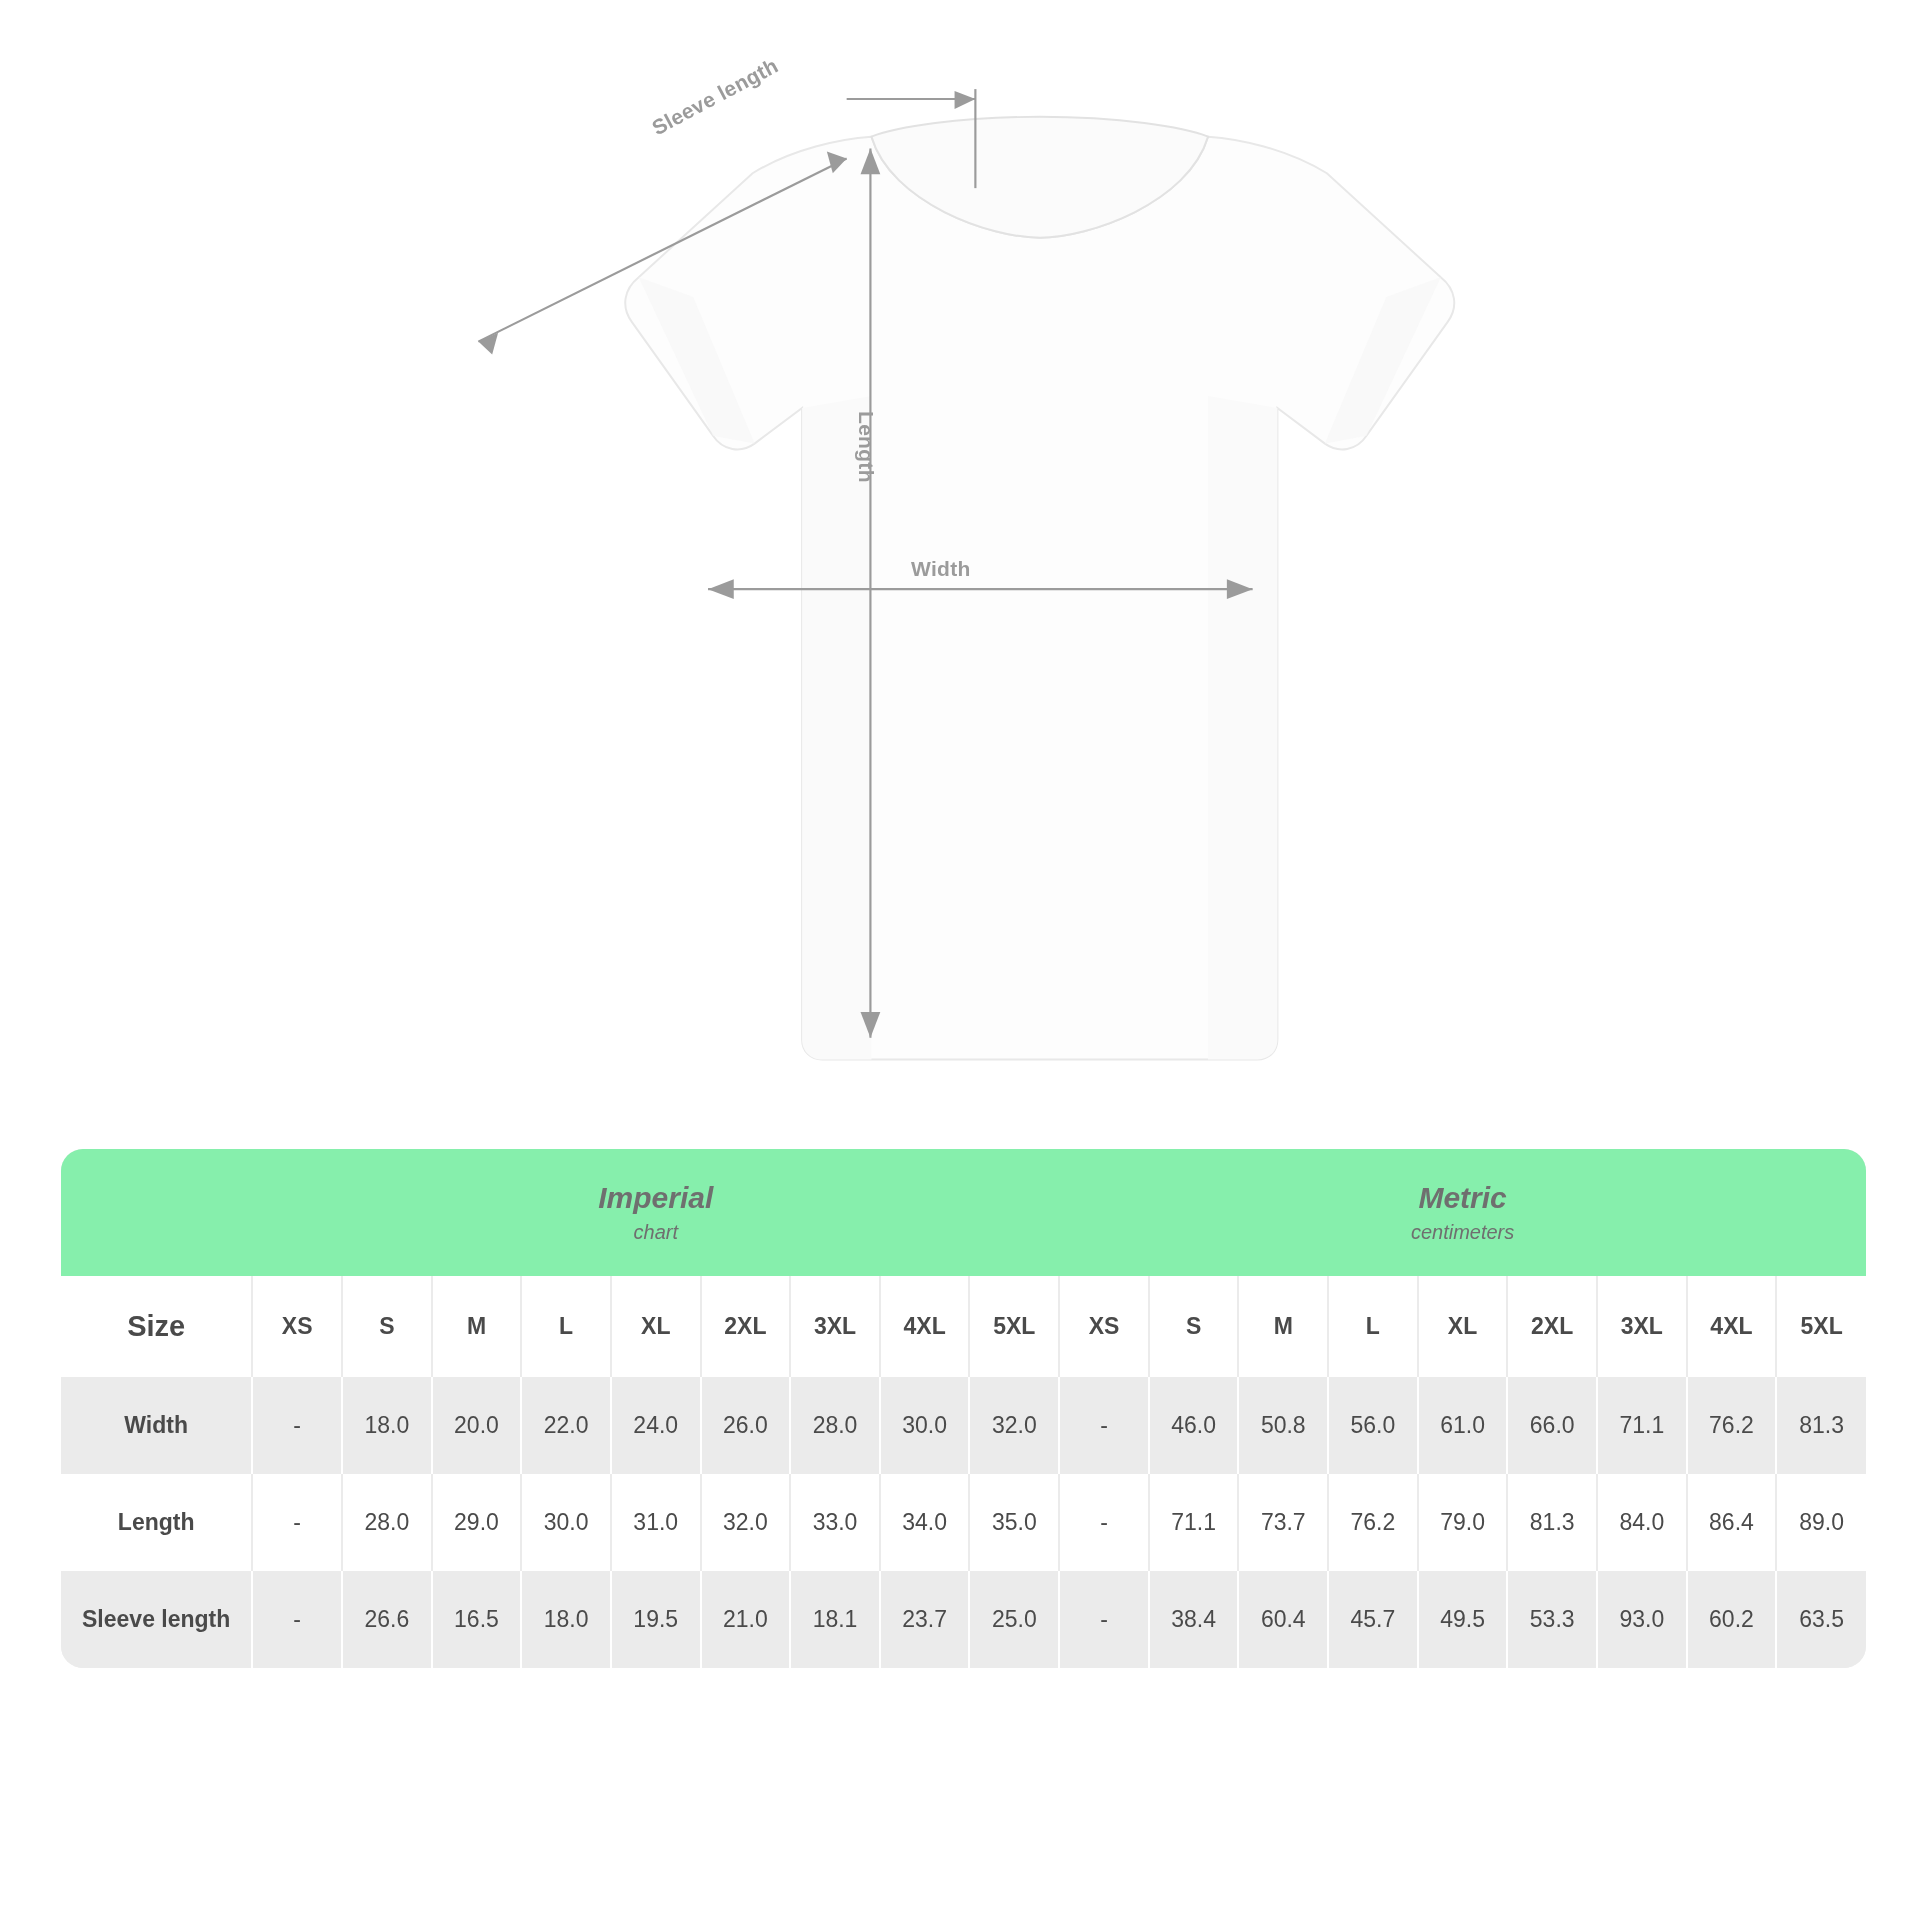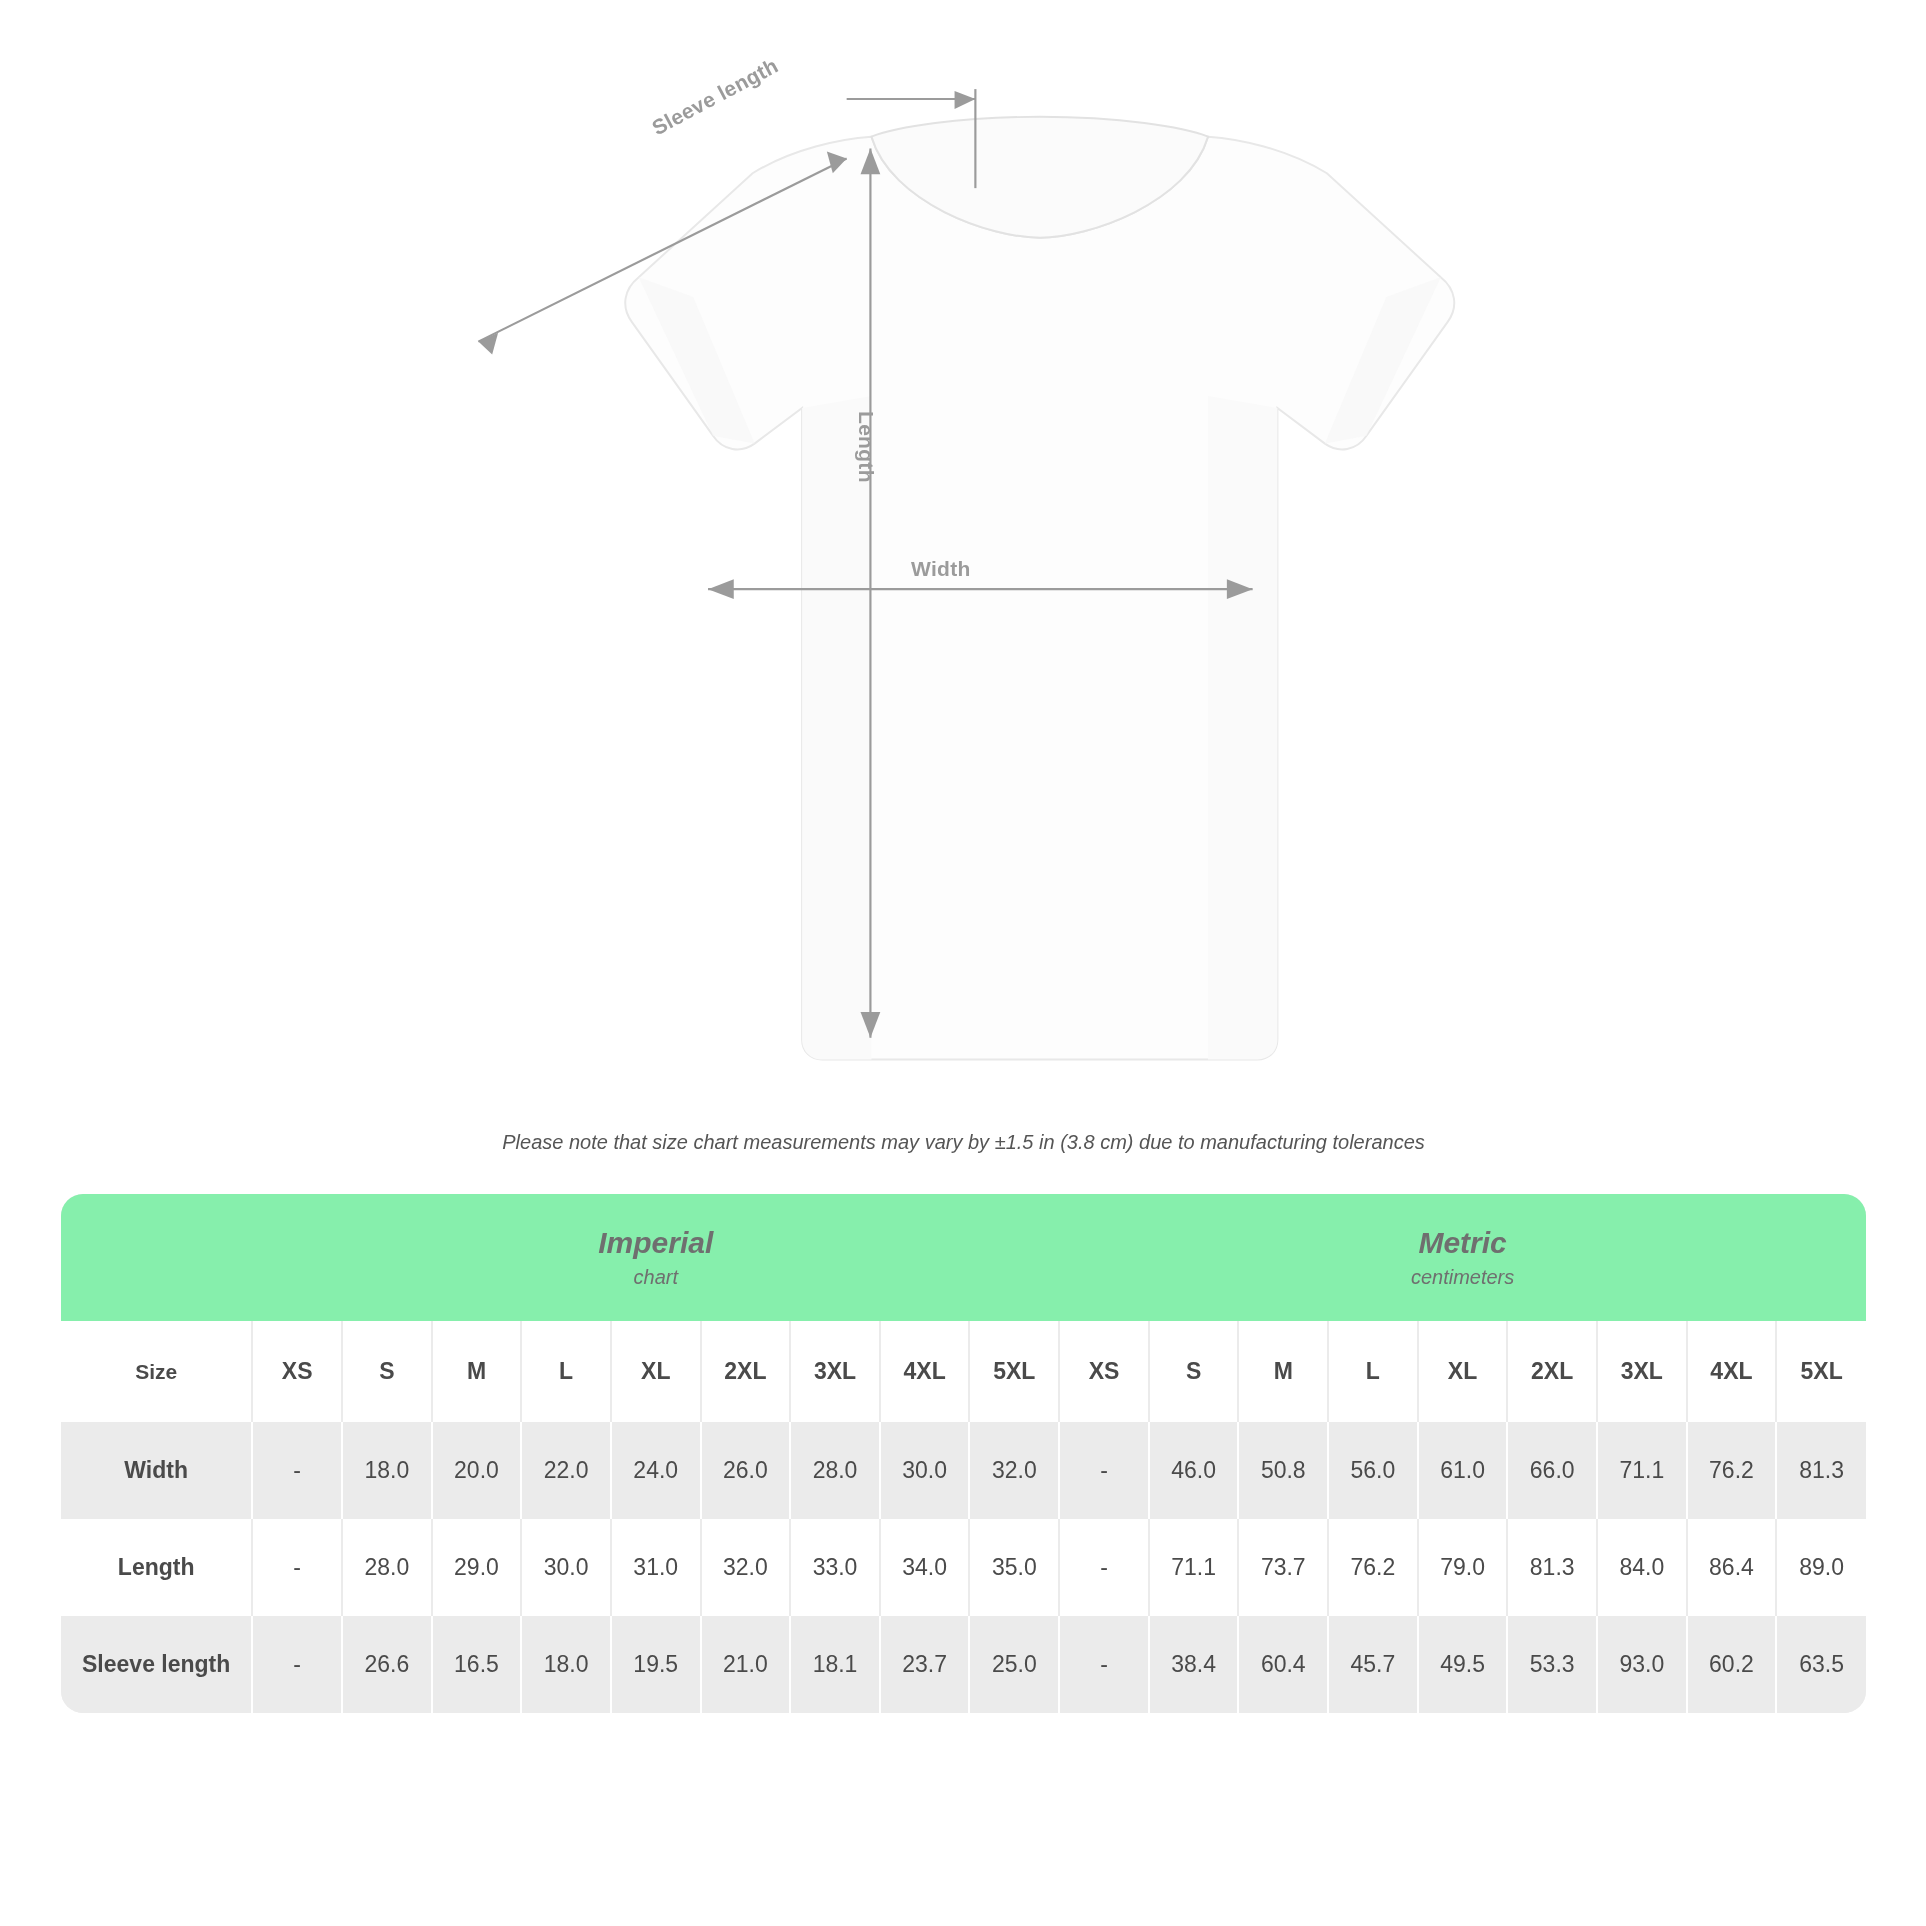--- a/index.html
+++ b/index.html
@@ -110,21 +110,21 @@
   }
   
   .head-row td {
     height: 99px;
     background: #ffffff;
     font-weight: bold;
     color: #4a4a4a;
     font-size: 24px;
   }
   .head-row td.label-cell {
-    font-size: 21px;
+    font-size: 29px;
   }
   .data-row td {
     height: 95px;
   }
   .data-row.alt td {
     background: #ebebeb;
   }
   .data-row.plain td {
     background: #ffffff;
   }
@@ -202,21 +202,20 @@
       <polygon points="1265,595 1239,585 1239,605" fill="#9b9b9b" stroke="none"></polygon>
     </g>
   </svg>
 
   <div class="dim-label sleeve">Sleeve length</div>
   <div class="dim-label length">Length</div>
   <div class="dim-label width">Width</div>
 </div>
 
 <div class="title-block">
-  <div class="chart-subtitle">Please note that size chart measurements may vary by ±1.5 in (3.8 cm) due to manufacturing tolerances</div>
 </div>
 
 <div class="table-wrap">
   <table class="size-table">
     <colgroup id="cols">
       <col class="first-col">
     <col class="data-col">
         <col class="data-col">
         <col class="data-col">
         <col class="data-col">

